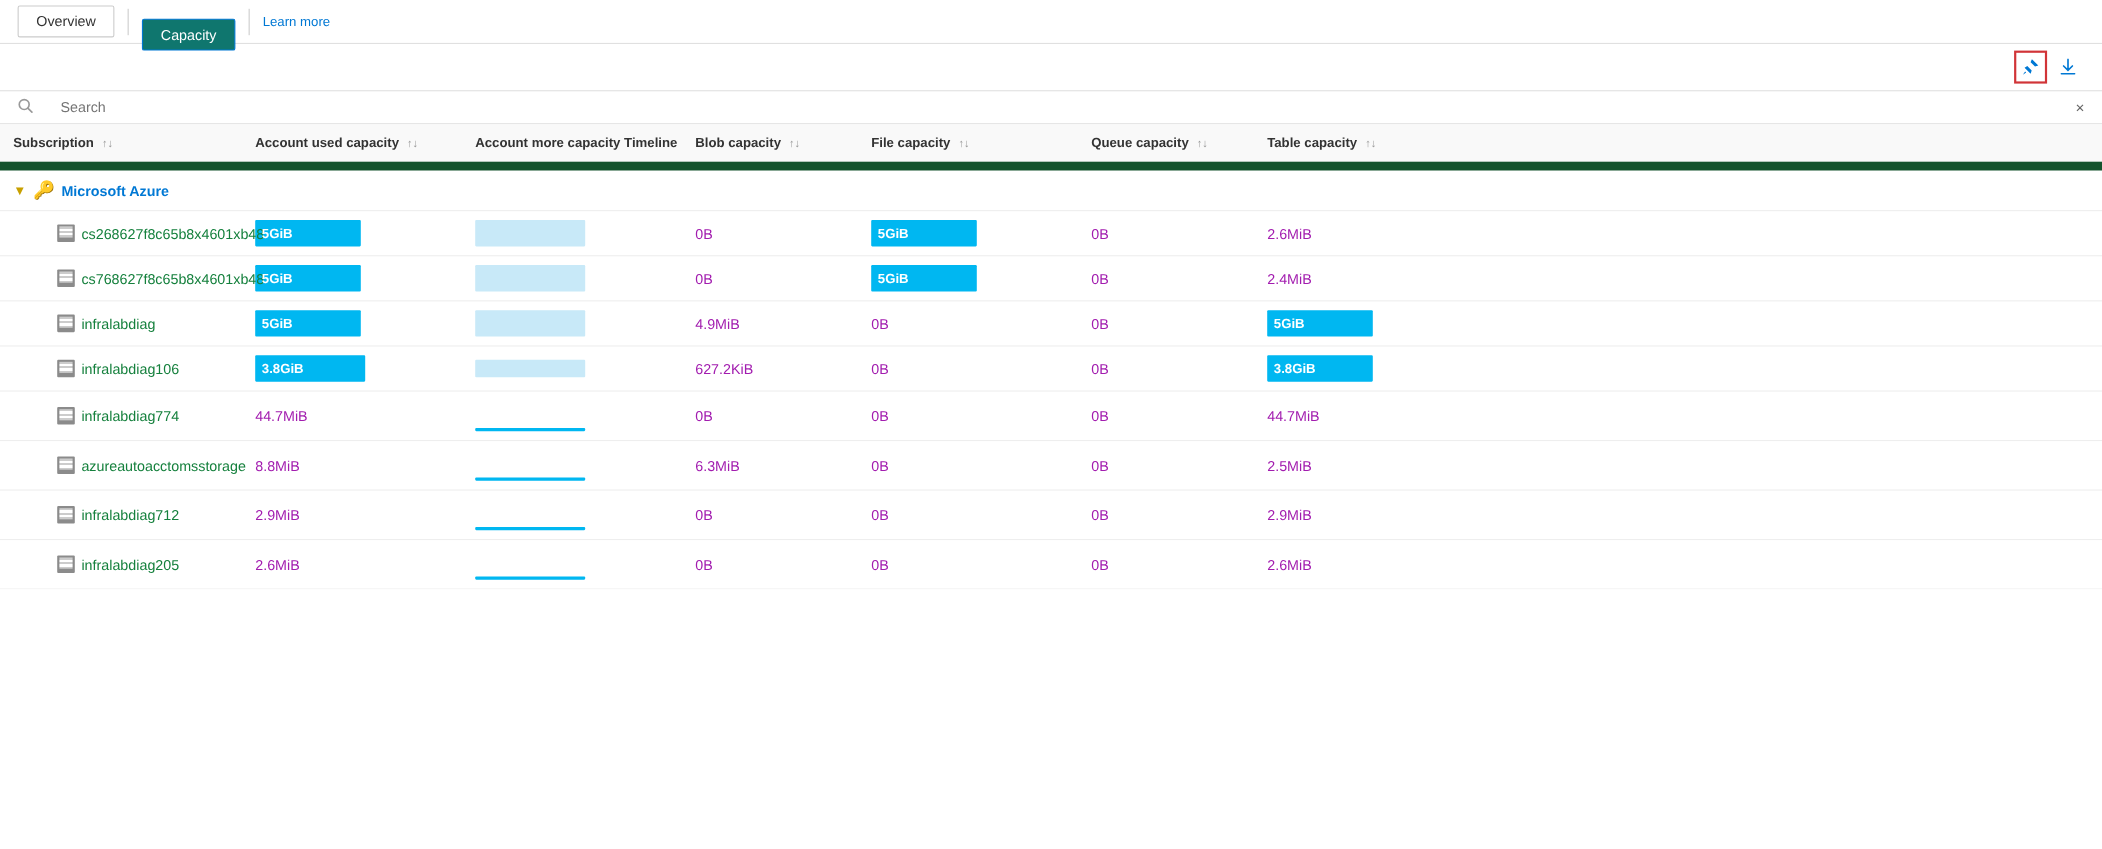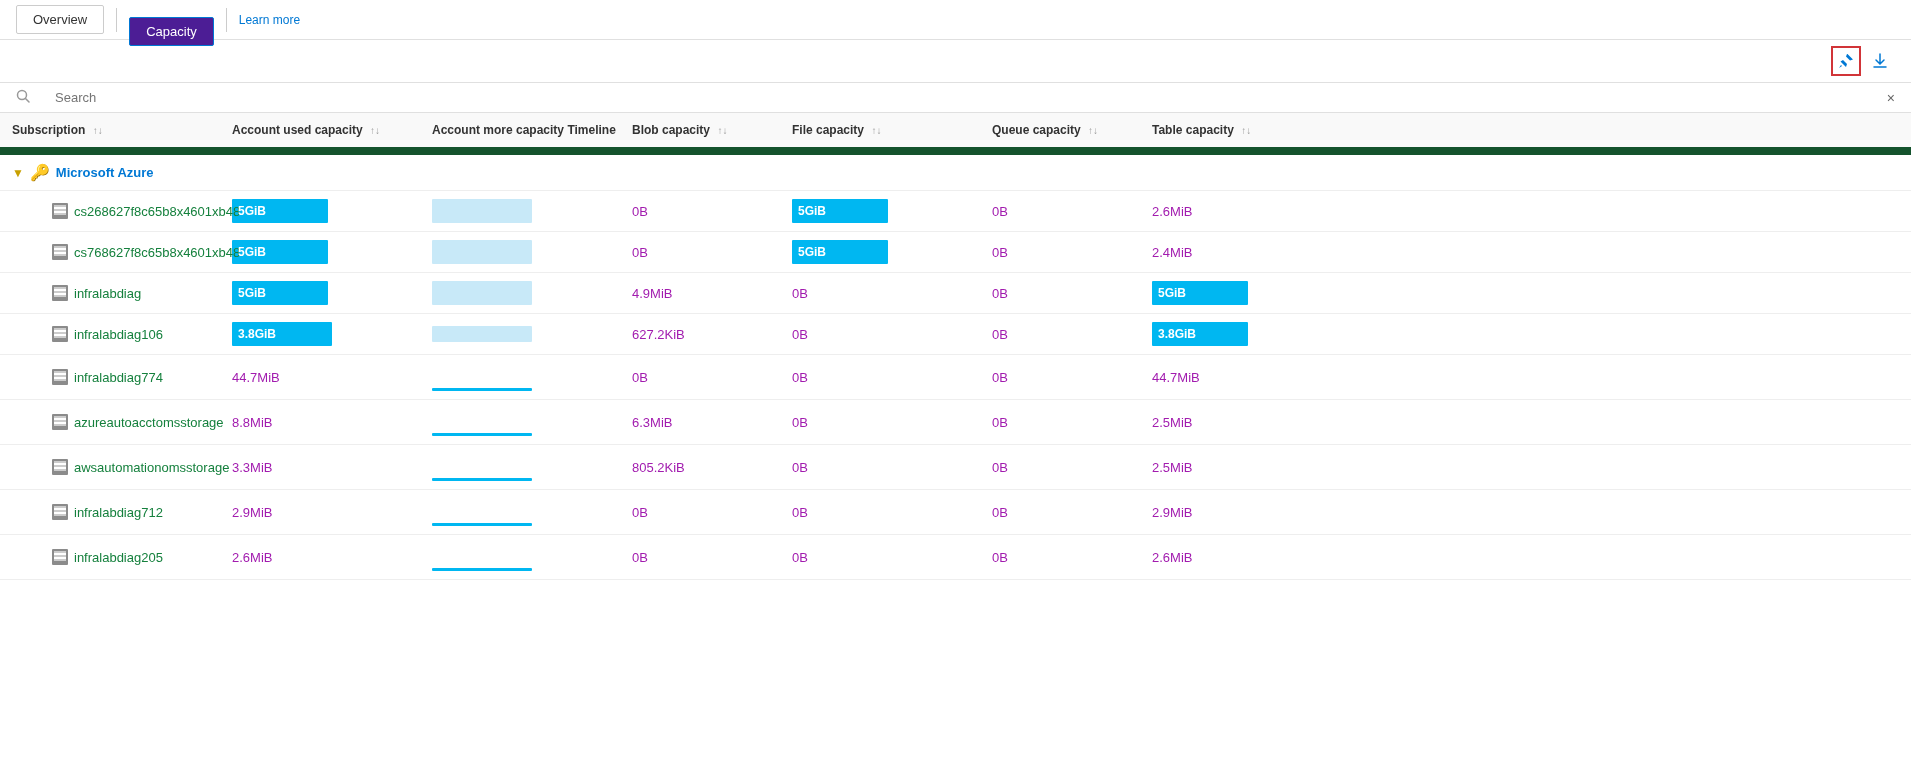--- a/index.html
+++ b/index.html
@@ -17,21 +17,21 @@
     .nav-btn {
       padding: 6px 16px;
       border: 1px solid #ccc;
       background: #fff;
       cursor: pointer;
       font-size: 13px;
       color: #333;
       border-radius: 2px;
     }
     .nav-btn.active {
-      background: #4c1d95;
+      background: #0f766e;
       color: #fff;
       border-color: #0078d4;
       margin-top: 24px;
     }
     .nav-divider {
       width: 1px;
       height: 24px;
       background: #ccc;
       margin: 0 12px;
     }
@@ -449,38 +449,20 @@
           </td>
           <td><span class="text-plain">6.3MiB</span></td>
           <td><span class="text-plain">0B</span></td>
           <td><span class="text-plain">0B</span></td>
           <td><span class="text-plain">2.5MiB</span></td>
         </tr>
         <tr>
           <td>
             <div class="sub-cell indent">
     <span class="sub-icon"></span>
-    <span>awsautomationomsstorage</span>
-  </div>
-          </td>
-          <td><span class="text-plain">3.3MiB</span></td>
-          <td>
-            <div style="width:100px;height:28px;position:relative;">
-              <div class="tl-line"></div>
-            </div>
-          </td>
-          <td><span class="text-plain">805.2KiB</span></td>
-          <td><span class="text-plain">0B</span></td>
-          <td><span class="text-plain">0B</span></td>
-          <td><span class="text-plain">2.5MiB</span></td>
-        </tr>
-        <tr>
-          <td>
-            <div class="sub-cell indent">
-    <span class="sub-icon"></span>
     <span>infralabdiag712</span>
   </div>
           </td>
           <td><span class="text-plain">2.9MiB</span></td>
           <td>
             <div style="width:100px;height:28px;position:relative;">
               <div class="tl-line"></div>
             </div>
           </td>
           <td><span class="text-plain">0B</span></td>

